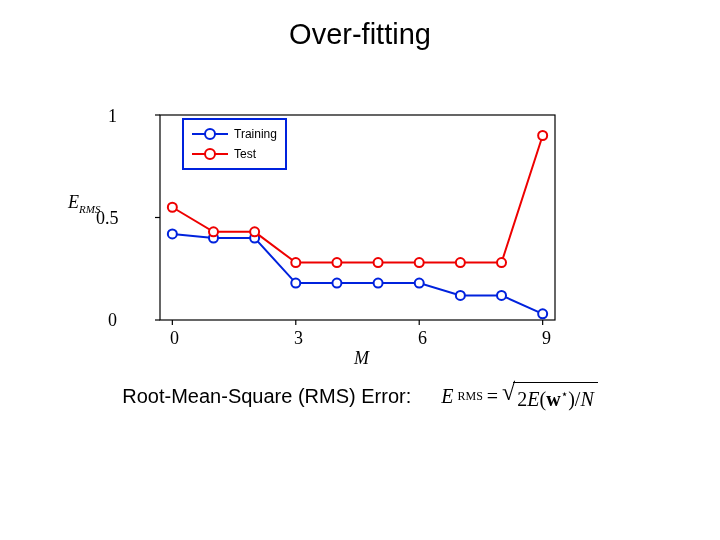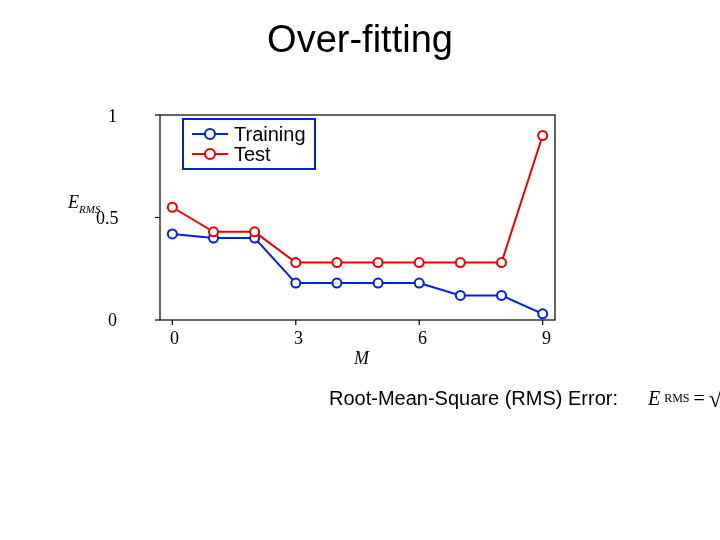--- a/index.html
+++ b/index.html
@@ -15,36 +15,36 @@
     position: relative;
     width: 720px;
     height: 540px;
   }
   .title {
     position: absolute;
     top: 18px;
     left: 0;
     width: 100%;
     text-align: center;
-    font-size: 38px;
+    font-size: 29px;
     font-weight: normal;
   }
   .chart-wrap {
     position: absolute;
     left: 130px;
     top: 100px;
     width: 440px;
     height: 260px;
   }
   .legend-box {
     position: absolute;
     border: 2px solid #0022dd;
     background: #fff;
     padding: 4px 8px 4px 8px;
-    font-size: 20px;
+    font-size: 12px;
   }
   .legend-row {
     display: flex;
     align-items: center;
     gap: 6px;
     line-height: 20px;
   }
   .leg-sample {
     display: inline-flex;
     align-items: center;
@@ -81,21 +81,21 @@
     position: absolute;
     font-family: "Times New Roman", serif;
     font-size: 18px;
   }
   .footer {
     position: absolute;
     left: 0;
     bottom: 130px;
     width: 100%;
     display: flex;
-    justify-content: flex-end;
+    justify-content: center;
     align-items: center;
     gap: 30px;
   }
   .footer-label {
     font-size: 20px;
   }
   .eqn {
     font-family: "Times New Roman", serif;
     font-size: 20px;
     display: flex;
@@ -197,16 +197,19 @@
   </div>
 
   <div class="footer">
     <div class="footer-label">Root-Mean-Square (RMS) Error:</div>
     <div class="eqn">
       <span class="it">E</span>
         <span class="sub">RMS</span>
       <span>=</span>
       <span class="sqrt">
         <span class="sqrt-sym">√</span>
+        <span class="sqrt-body">
+          <span>2</span><span class="it">E</span><span>(</span><span style="font-weight:bold;">w</span><span class="sup">⋆</span><span>)</span><span>/</span><span class="it">N</span>
+        </span>
       </span>
     </div>
   </div>
 </div>
 
 </body></html>

